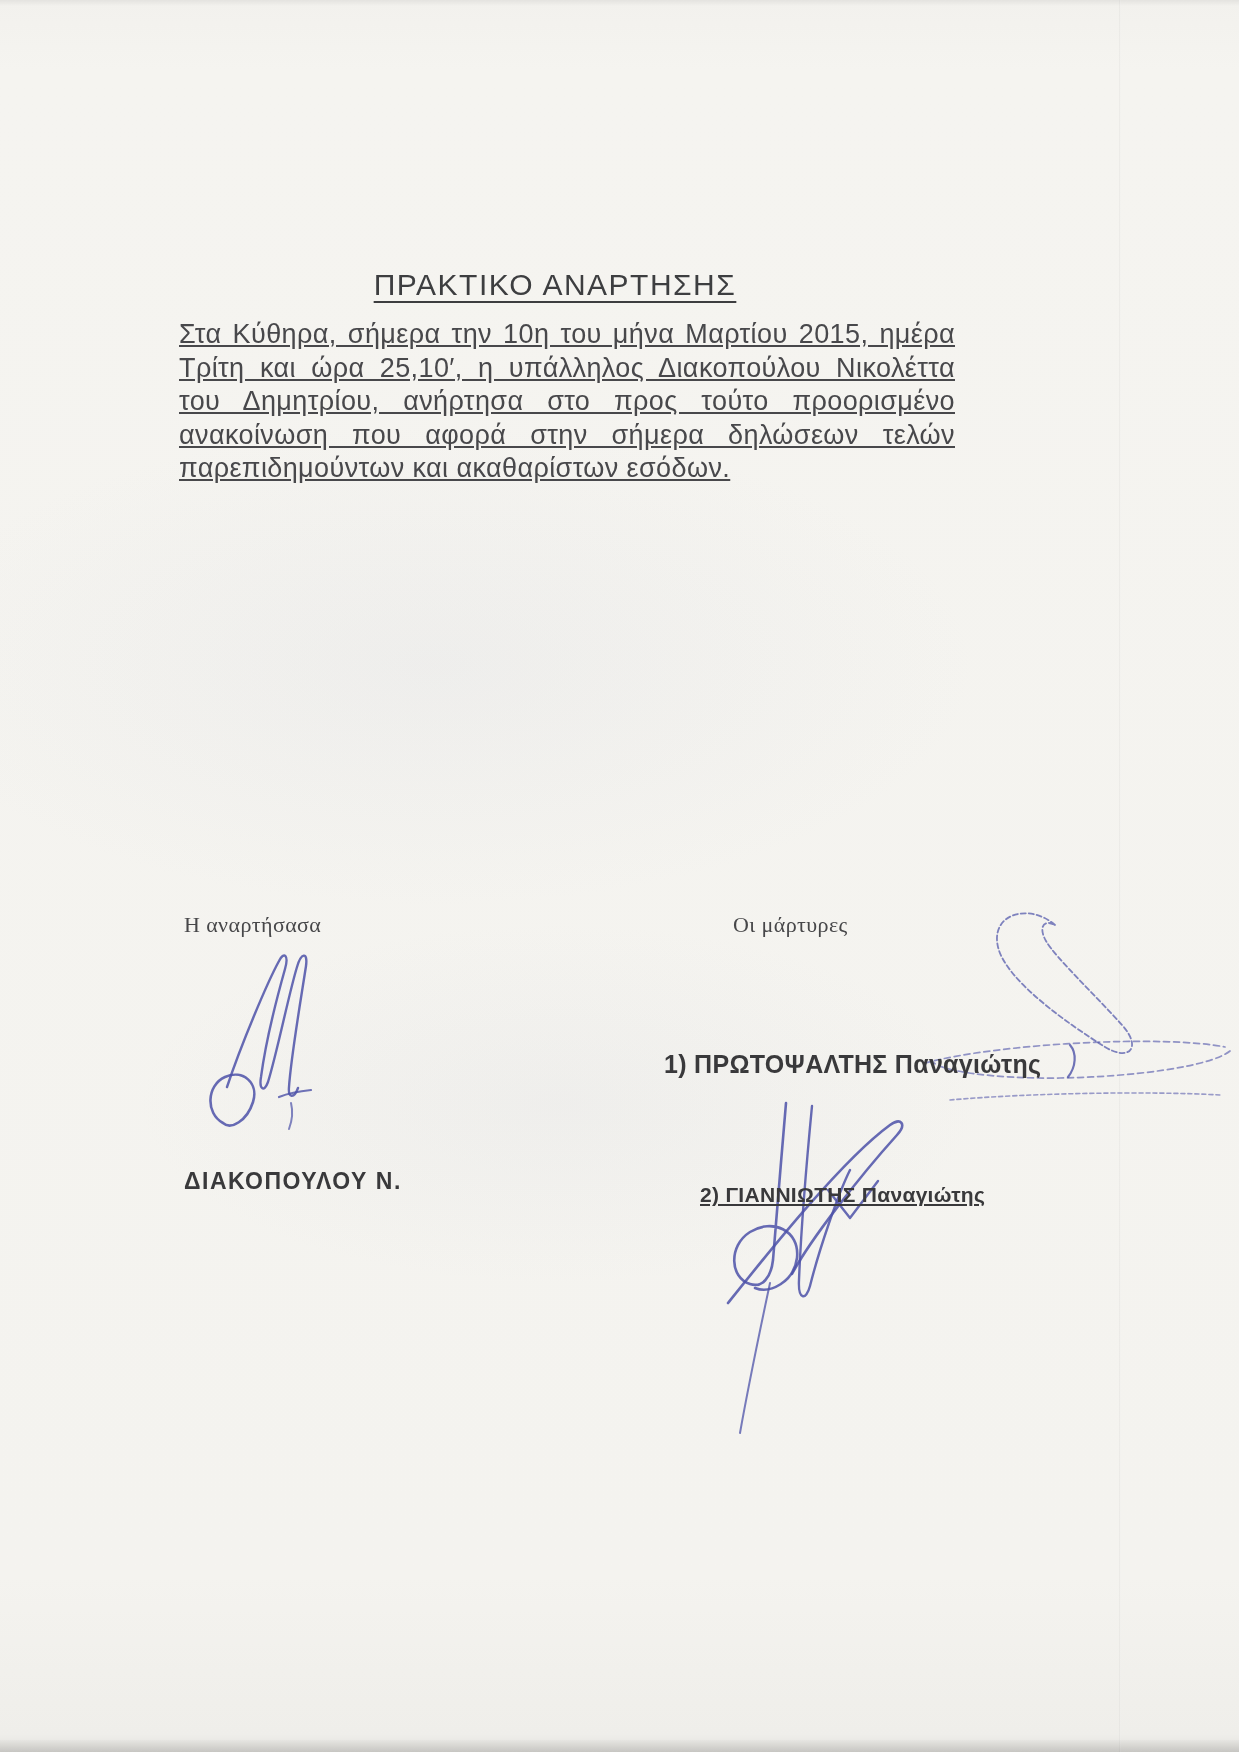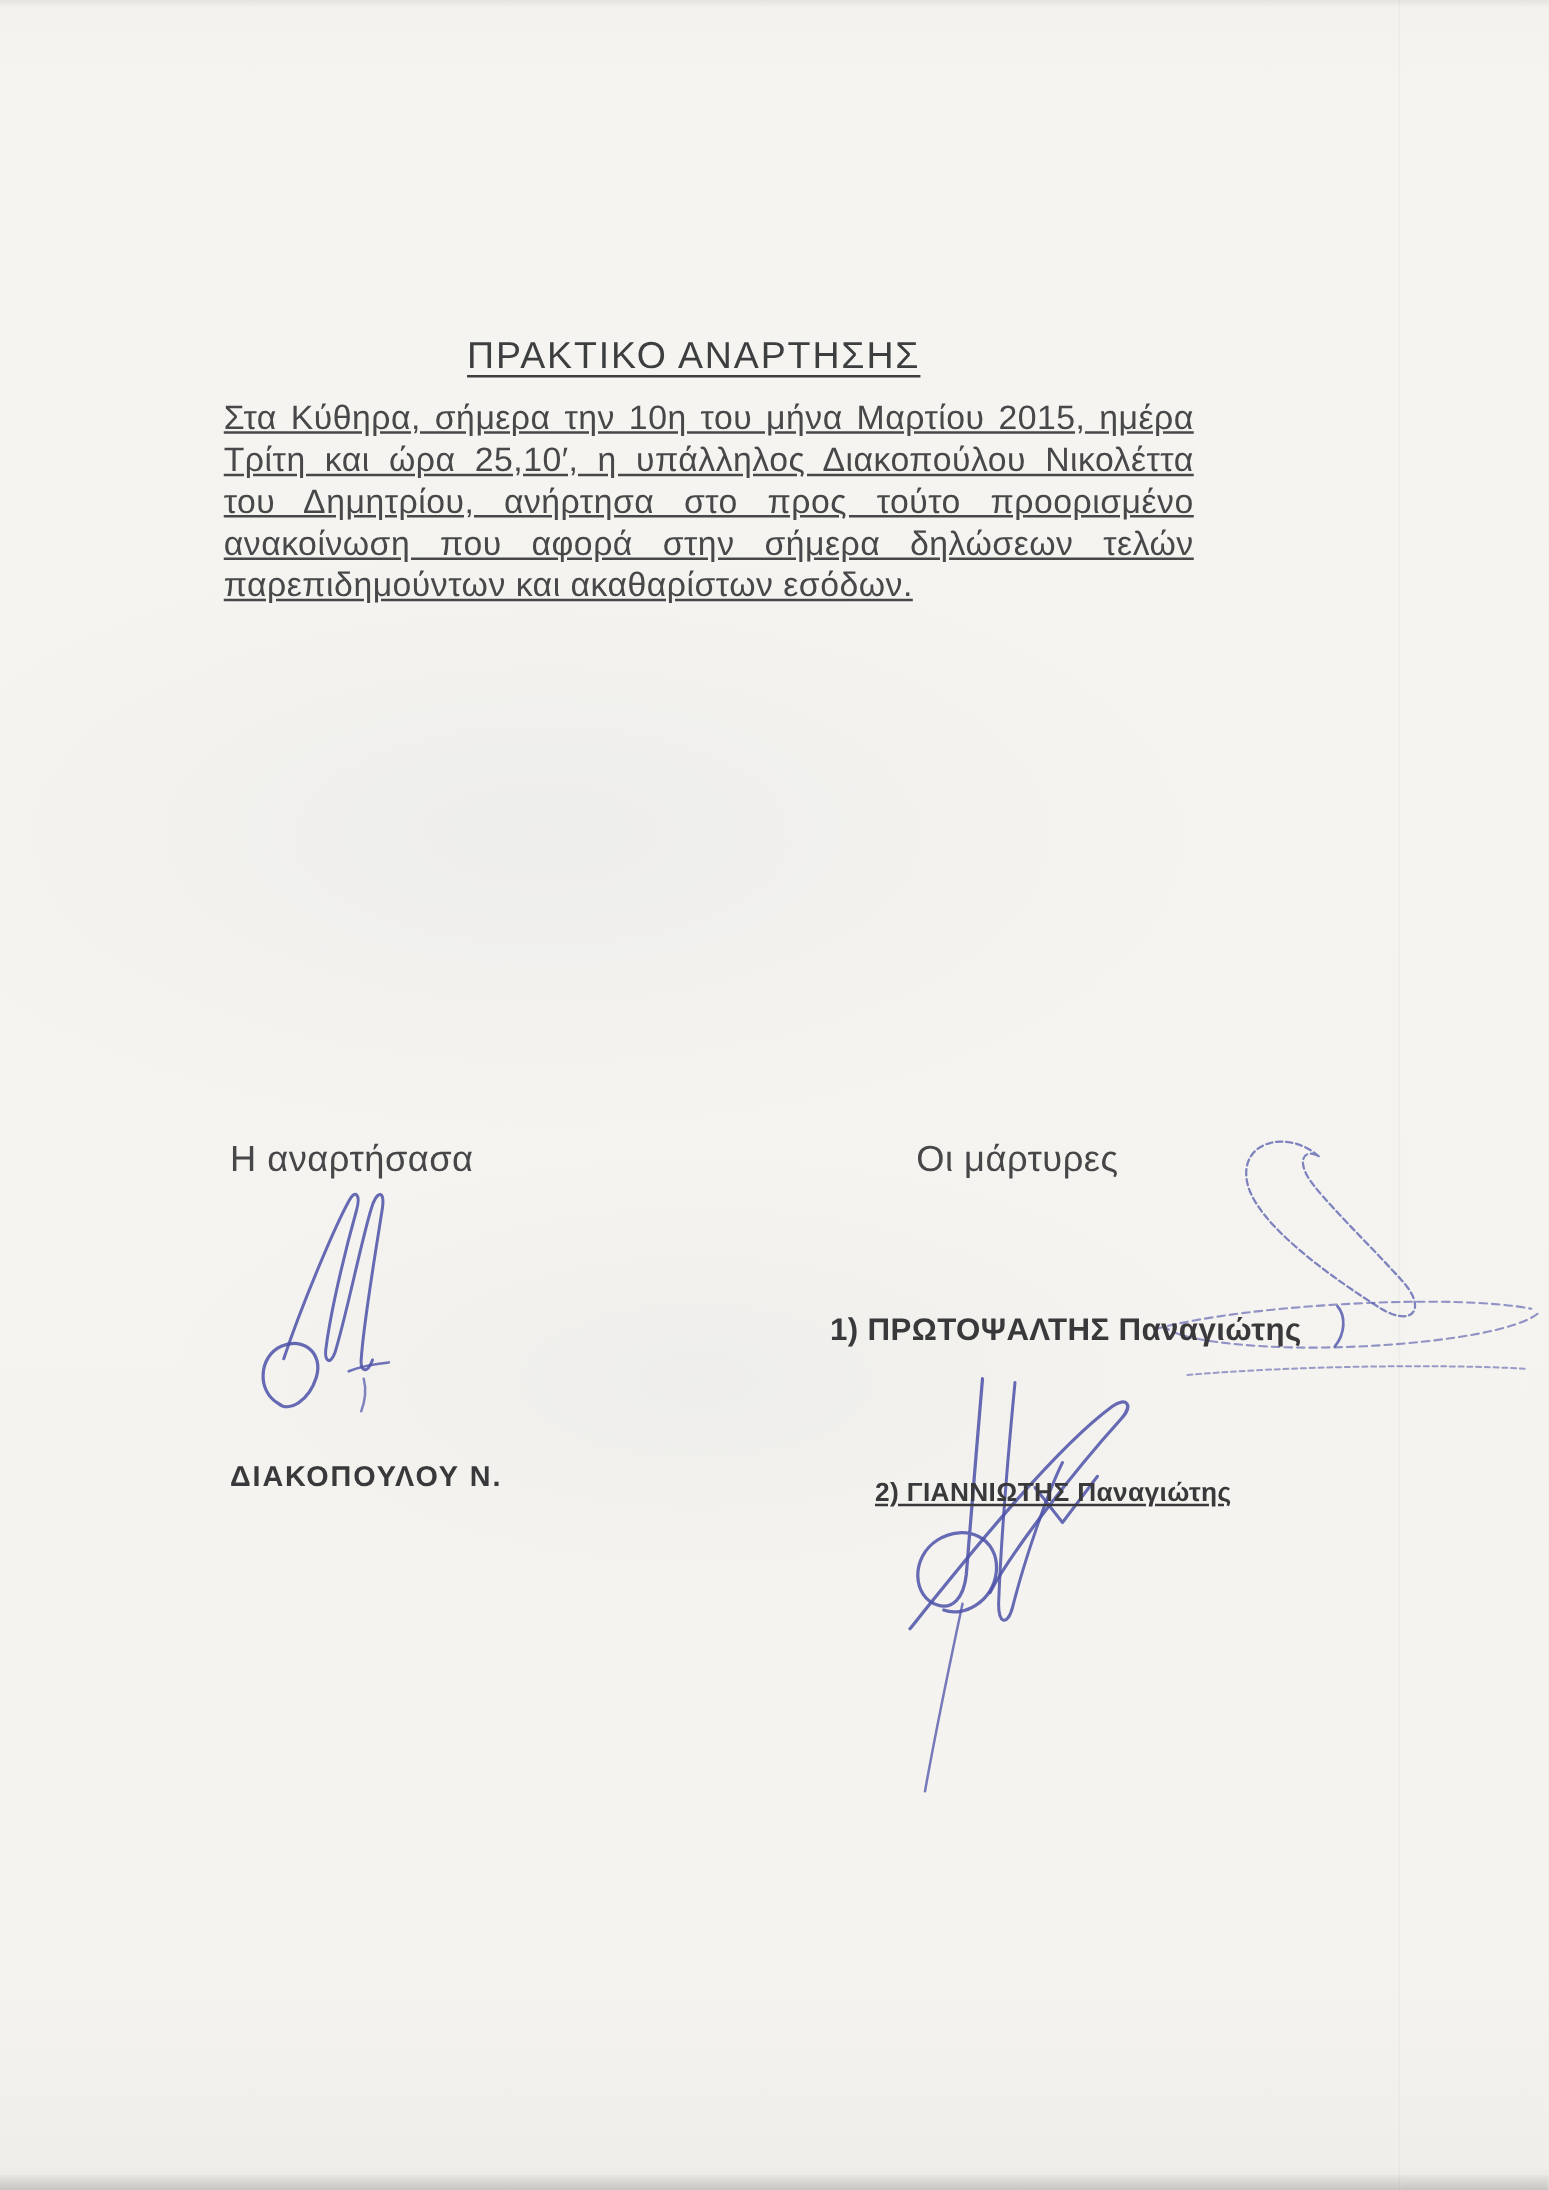--- a/index.html
+++ b/index.html
@@ -57,21 +57,21 @@
   }
   .pline.justified{white-space:normal;}
   .pline.justified::after{content:"";display:inline-block;width:100%;height:0;}
   .closing-line{
     position:absolute;left:0;top:752px;width:1200px;
     text-align:center;
     font-size:27px;color:#48484b;letter-spacing:0.4px;
   }
   .role-label{
     position:absolute;
-    font-size:29px;color:#474749;letter-spacing:0.4px;
+    font-size:22px;color:#474749;letter-spacing:0.4px;font-family:Liberation Serif, serif;
   }
   .role-anartisasa{left:184px;top:912px;}
   .role-martyres{left:733px;top:912px;}
   .name-label{
     position:absolute;
     font-weight:700;color:#39393b;
   }
   .name-diakopoulou{left:184px;top:1168px;font-size:23px;letter-spacing:1.5px;}
   .witness-1{left:664px;top:1050px;font-size:25px;letter-spacing:0.3px;}
   .witness-2{left:700px;top:1183px;font-size:21px;letter-spacing:0.3px;text-decoration:underline;}

